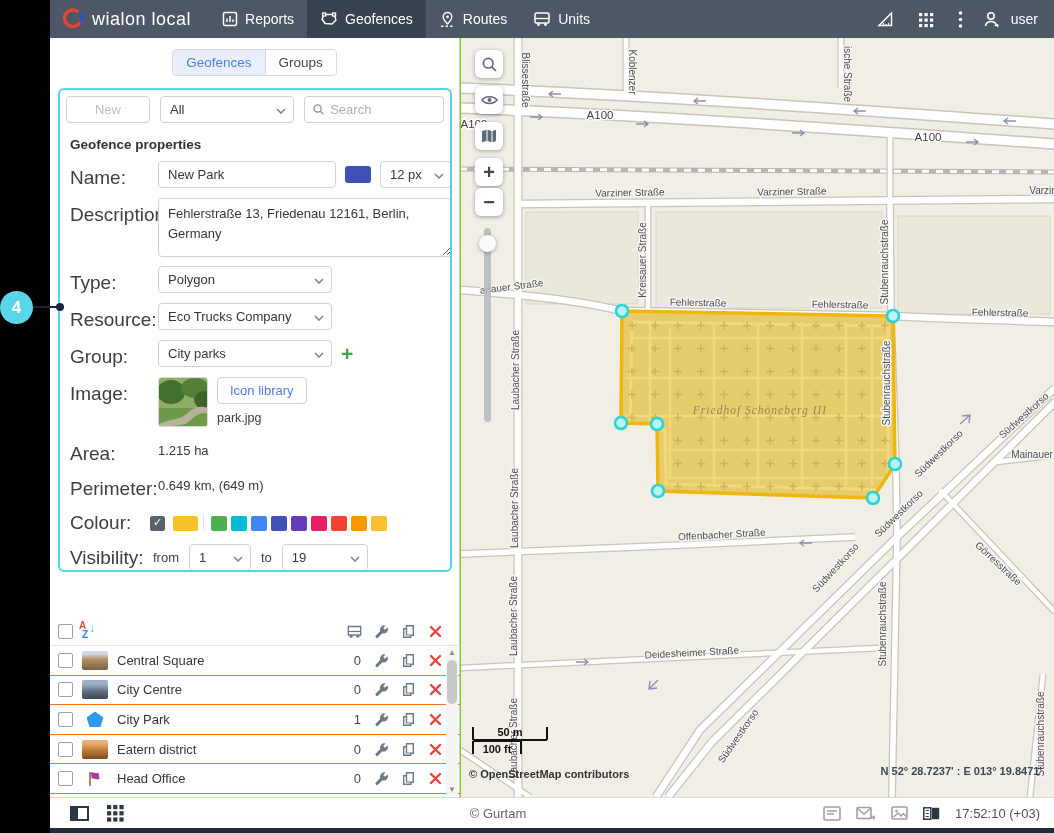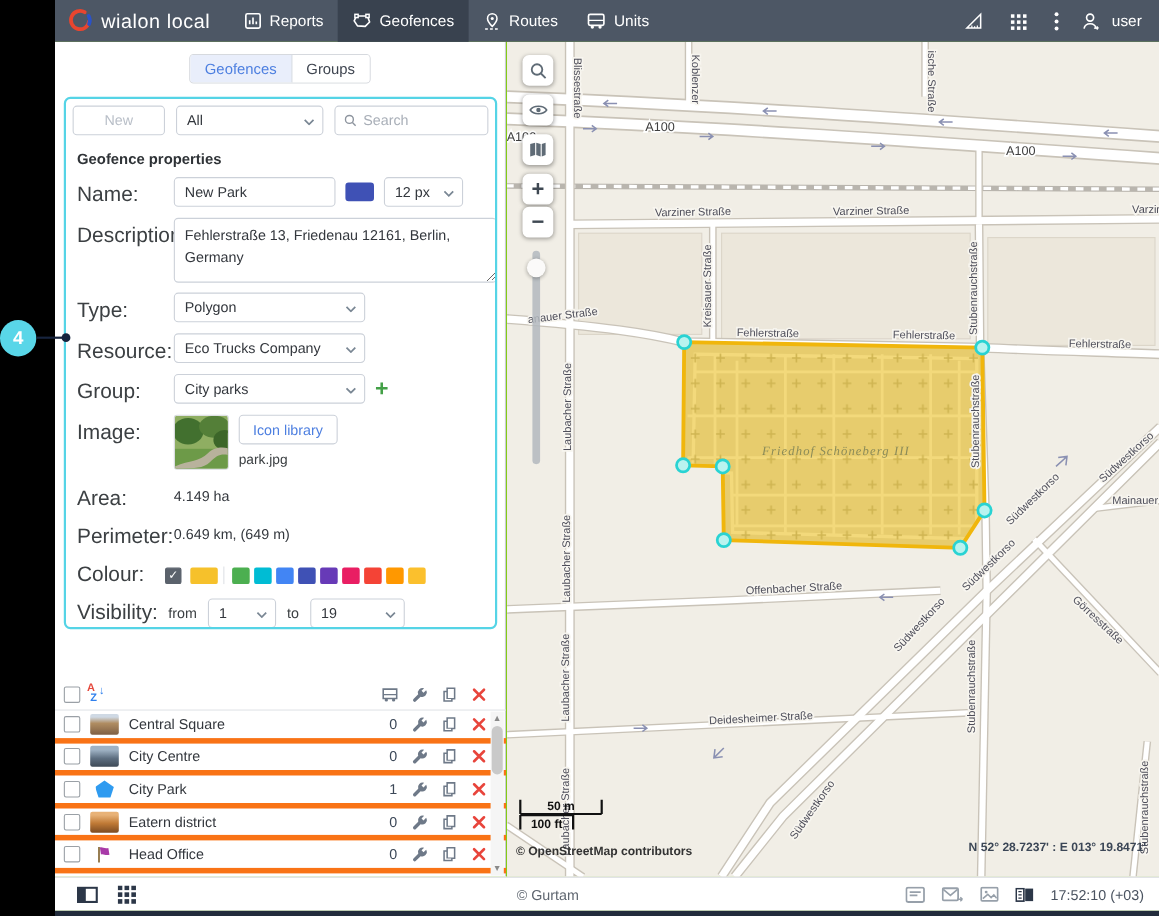--- a/index.html
+++ b/index.html
@@ -75,21 +75,21 @@
 
   .glist { position:absolute; left:0; top:580px; width:410px; bottom:0; font-size:13px; color:#33373d; }
   .list-header { height:28px; display:flex; align-items:center; padding:0 16px 0 8px; border-bottom:1px solid #e2e4e8; }
   .sort-ic { position:relative; width:20px; height:18px; margin-left:6px; }
   .sort-ic .a { position:absolute; left:0; top:-3px; color:#e5493d; font-size:10px; font-weight:bold;}
   .sort-ic .z { position:absolute; left:3px; top:6px; color:#2f80ed; font-size:10px; font-weight:bold;}
   .sort-ic .ar { position:absolute; left:11px; top:0px; color:#2f80ed; font-size:10px;}
   .hdr-icons { margin-left:auto; display:flex; align-items:center; gap:10px; }
   .ic { width:17px; height:17px; color:#6e7988; display:block; cursor:pointer;}
   .ic.red { color:#e8453c; }
-  .grow { height:29.6px; display:flex; align-items:center; padding:0 16px 0 8px; border-bottom:5px solid #f97316; }
+  .grow { height:29.6px; display:flex; align-items:center; padding:0 16px 0 8px; border-bottom:1px solid #f97316; }
   .grow .thumb { width:26px; height:19px; margin:0 8px 0 9px; border-radius:2px; flex:0 0 26px; display:flex; align-items:center; justify-content:center;}
   .thumb.photo-castle { background:linear-gradient(180deg,#cfd9e4 15%,#b08d62 45%,#7e5f43 100%); }
   .thumb.photo-city { background:linear-gradient(180deg,#9fb2c4 20%,#5d6e80 60%,#3e4a57 100%); }
   .thumb.photo-district { background:linear-gradient(180deg,#e8b277 15%,#c07a36 55%,#7c4b22 100%); }
   .thumb.polygon-blue { background:none; }
   .thumb.polygon-blue::after { content:""; width:17px; height:16px; background:#2f9bf0;
      clip-path:polygon(50% 0, 100% 38%, 81% 100%, 19% 100%, 0 38%); }
   .thumb.flag-purple { background:none; }
   .grow .gname { flex:1; padding-left:1px; white-space:nowrap; overflow:hidden; }
   .grow .gcount { width:22px; text-align:right; margin-right:12px; color:#3c4858; }
@@ -257,21 +257,21 @@
           </svg>
           <input placeholder="Search" style="">
         </div>
       </div>
 
       <div class="props-title">Geofence properties</div>
 
       <div class="frow">
         <span class="flabel">Name:</span>
         <div class="fctrl">
-          <input class="tinput" style="width: 147px;" value="New Park">
+          <input class="tinput" style="width: 178px;" value="New Park">
           <span class="name-swatch" style="background: rgb(63, 81, 181);"></span>
           <div class="select" style="width:72px">
             <span>12 px</span>
             <svg class="chev" width="10" height="6">
                 <use href="#i-chev"></use>
               </svg>
           </div>
         </div>
       </div>
 
@@ -334,21 +334,21 @@
           </span>
           <div class="img-col">
             <button class="btn-link">Icon library</button>
             <span class="filename">park.jpg</span>
           </div>
         </div>
       </div>
 
       <div class="frow" style="margin-top:16px">
         <span class="flabel" style="padding-top:0">Area:</span>
-        <span class="static-val" style="padding-top:0">4.149 ha</span>
+        <span class="static-val" style="padding-top:0">1.215 ha</span>
       </div>
       <div class="frow" style="margin-top:13px">
         <span class="flabel" style="padding-top:0">Perimeter:</span>
         <span class="static-val" style="padding-top:0">0.649 km, (649 m)</span>
       </div>
 
       <div class="frow" style="margin-top:12px; align-items:center">
         <span class="flabel" style="padding-top:0">Colour:</span>
         <span class="cbox checked" style="margin-left:-8px"></span>
         <span class="sel-swatch" style="background: rgb(246, 193, 43);"></span>

